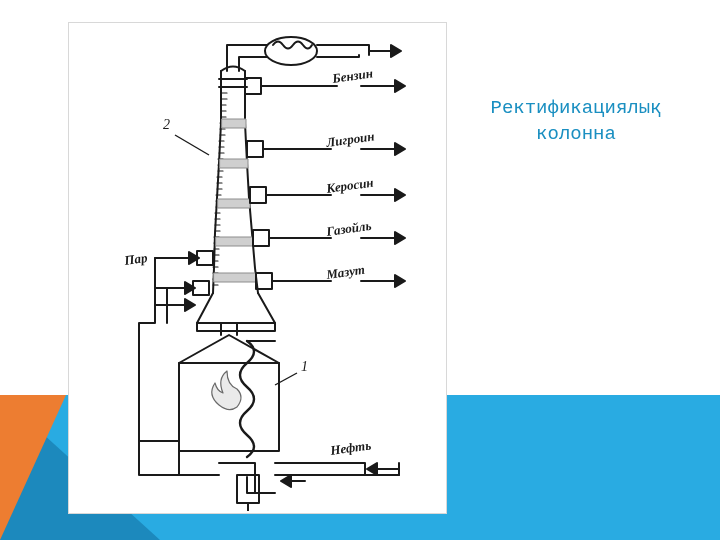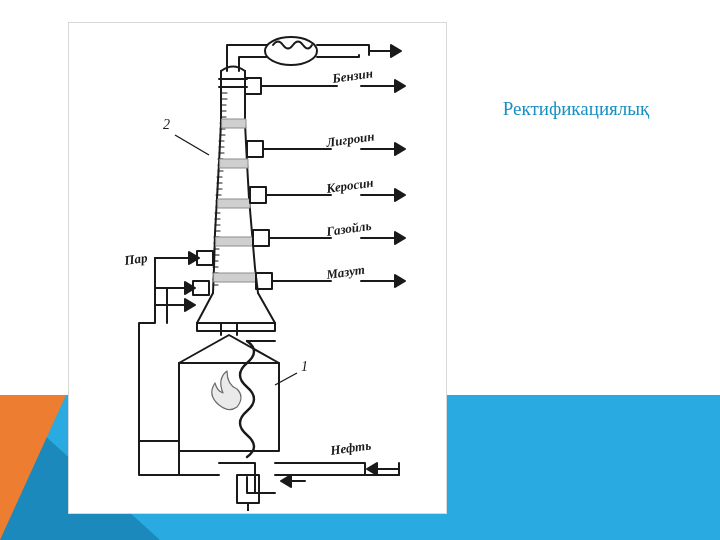--- a/index.html
+++ b/index.html
@@ -48,21 +48,21 @@
   }
 
   
   .title {
     position: absolute;
     left: 462px;
     top: 96px;
     width: 228px;
     text-align: center;
     color: #1a8fc1;
-    font-family: Liberation Serif, serif;
+    font-family: Liberation Mono, monospace;
     font-size: 19px;
     line-height: 1.35;
   }
 
   
   .figure {
     position: absolute;
     left: 68px;
     top: 22px;
     width: 377px;
@@ -91,20 +91,21 @@
 <body>
 
 <div class="slide">
 
   <div class="band-cyan-main"></div>
   <div class="band-wedge-dark"></div>
   <div class="band-wedge-orange"></div>
 
   <div class="title">
     <div>Ректификациялық</div>
+    <div>колонна</div>
   </div>
 
   <div class="figure">
     <svg width="375" height="488" viewBox="0 0 375 488" xmlns="http://www.w3.org/2000/svg">
       <g fill="none" stroke="#1a1a1a" stroke-width="2" stroke-linecap="round" stroke-linejoin="round">
 
         <path d="M158 48 L158 22 L198 22"></path>
         <path d="M170 48 L170 34 L198 34"></path>
 
         <ellipse cx="222" cy="28" rx="26" ry="14"></ellipse>

